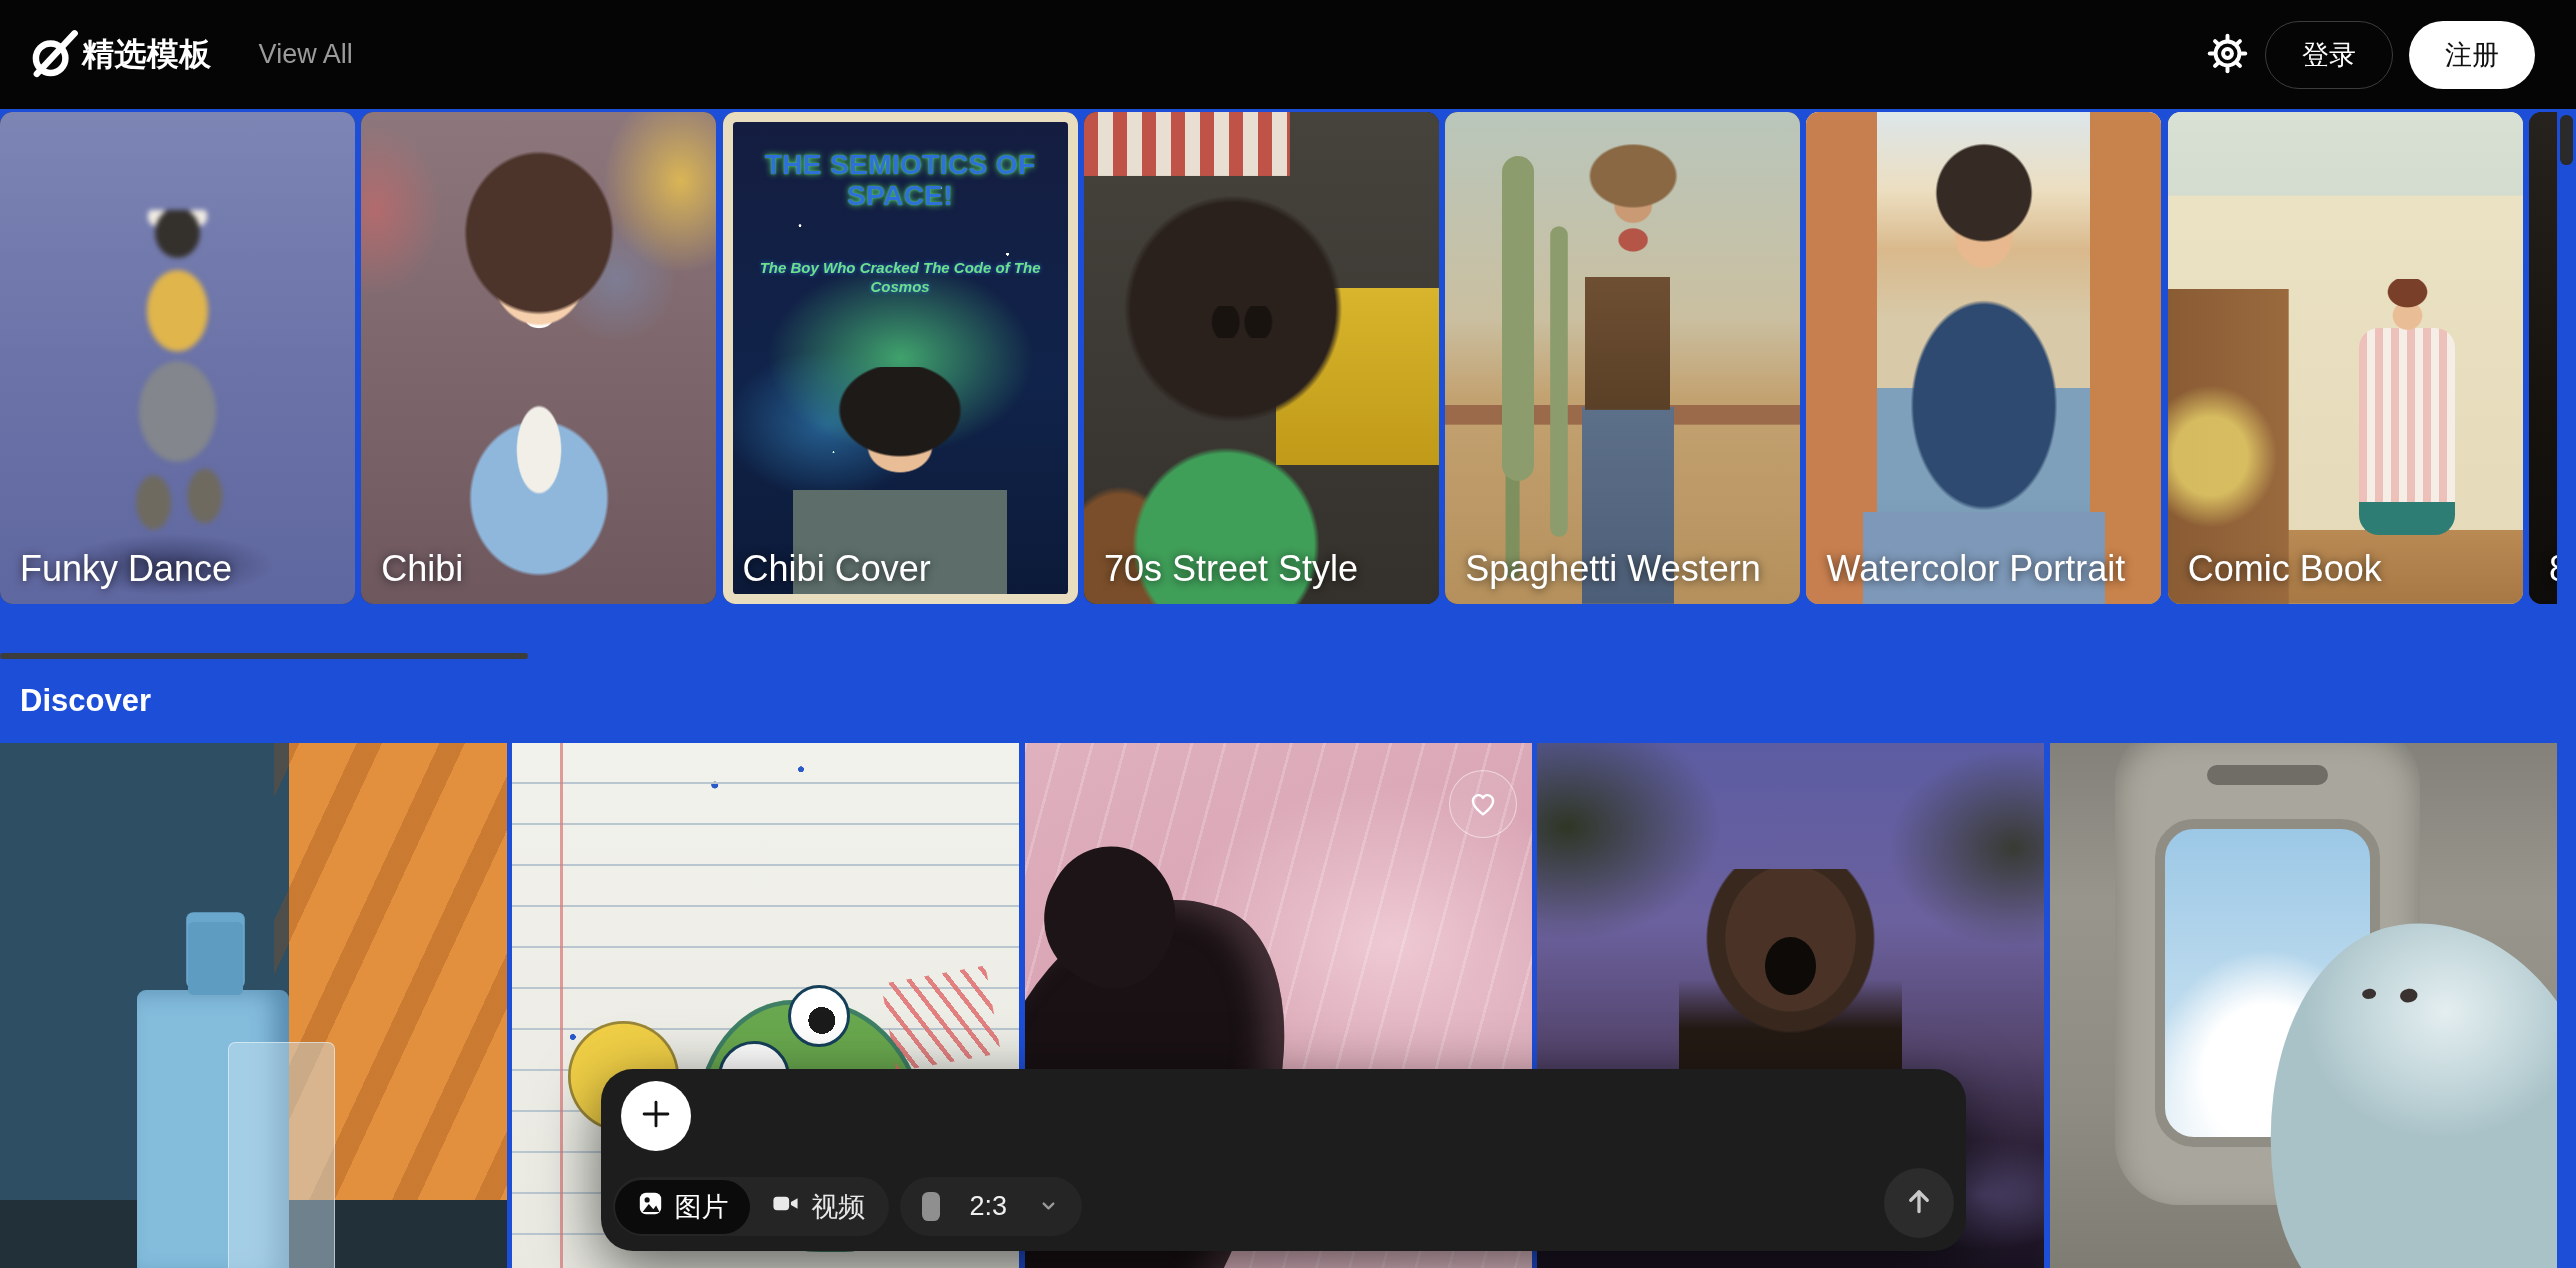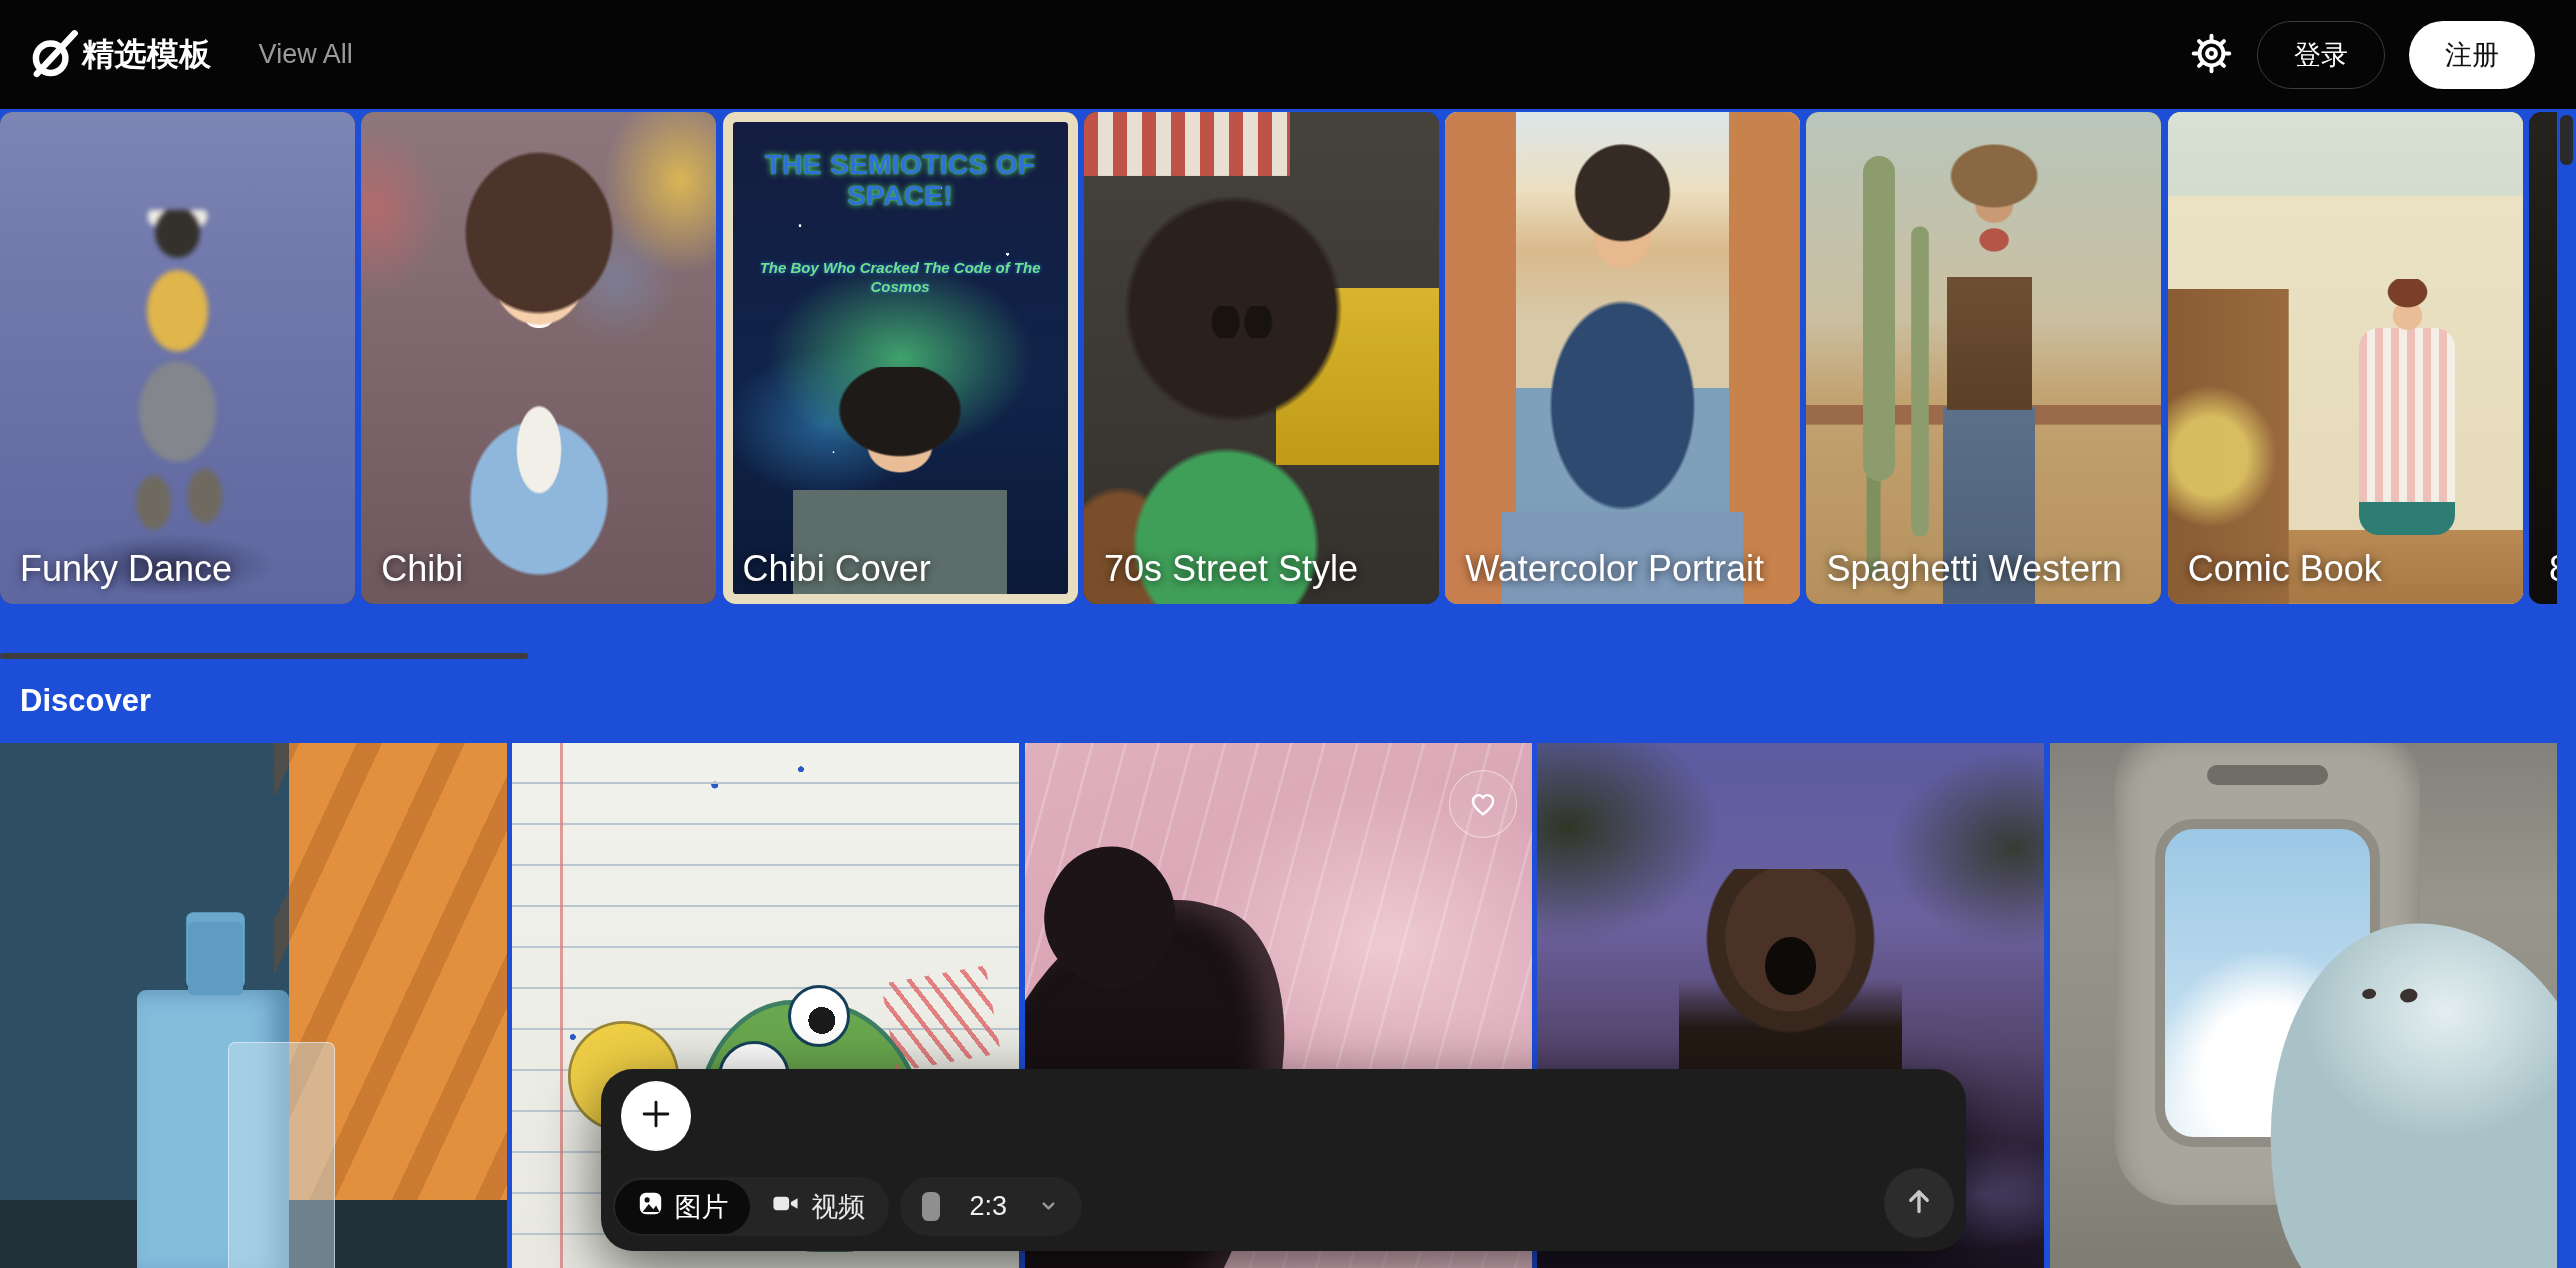--- a/index.html
+++ b/index.html
@@ -7,21 +7,21 @@
   body { font-family:"Liberation Sans","DejaVu Sans",sans-serif; }
   .page { position:relative; width:2576px; height:1268px; background:#1d4ed8; overflow:hidden; }
 
   
   .topbar { position:absolute; top:0; left:0; width:2576px; height:109px;
             display:flex; align-items:center; padding:0 41px 0 23px; background:#050505; z-index:20; }
   .brand { display:flex; align-items:center; gap:18px; cursor:pointer; }
   .brand svg { display:block; }
   .app-title { color:#fff; font-size:32px; font-weight:700; letter-spacing:0.4px; }
   .view-all { margin-left:47px; color:#9b9b9b; font-size:27px; cursor:pointer; }
-  .top-right { margin-left:auto; display:flex; align-items:center; gap:24px; }
+  .top-right { margin-left:auto; display:flex; align-items:center; gap:16px; }
   .gear-btn { width:43px; height:43px; display:flex; align-items:center; justify-content:center; cursor:pointer; }
   .pill-btn { height:68px; padding:0 36px; border-radius:34px; display:flex; align-items:center;
               font-size:27px; cursor:pointer; }
   .login { border:0.9px solid #3c3c3c; color:#fff; background:transparent; }
   .signup { background:#fff; color:#111; font-weight:500; }
 
   
   .tpl-row { position:absolute; top:112px; left:0; width:2557px; height:535px;
              display:flex; gap:6.3px; overflow:hidden; }
   .tpl-card { position:relative; flex:0 0 auto; width:355px; height:492px;
@@ -326,27 +326,27 @@
           <div class="poster-title">THE SEMIOTICS OF SPACE!</div>
           <div class="poster-sub">The Boy Who Cracked The Code of The Cosmos</div>
         </div>
       </div>
       <span class="tpl-label">Chibi Cover</span>
     </div>
     <div class="tpl-card t4">
       <div class="art"></div>
       <span class="tpl-label">70s Street Style</span>
     </div>
+    <div class="tpl-card t5">
+      <div class="art"></div>
+      <span class="tpl-label">Spaghetti Western</span>
+    </div>
     <div class="tpl-card t6">
       <div class="art"></div>
       <span class="tpl-label">Watercolor Portrait</span>
-    </div>
-    <div class="tpl-card t5">
-      <div class="art"></div>
-      <span class="tpl-label">Spaghetti Western</span>
     </div>
     <div class="tpl-card t7">
       <div class="art"></div>
       <span class="tpl-label">Comic Book</span>
     </div>
     <div class="tpl-card t8">
       <div class="art"></div>
       <span class="tpl-label">8</span>
     </div>
   </div>

